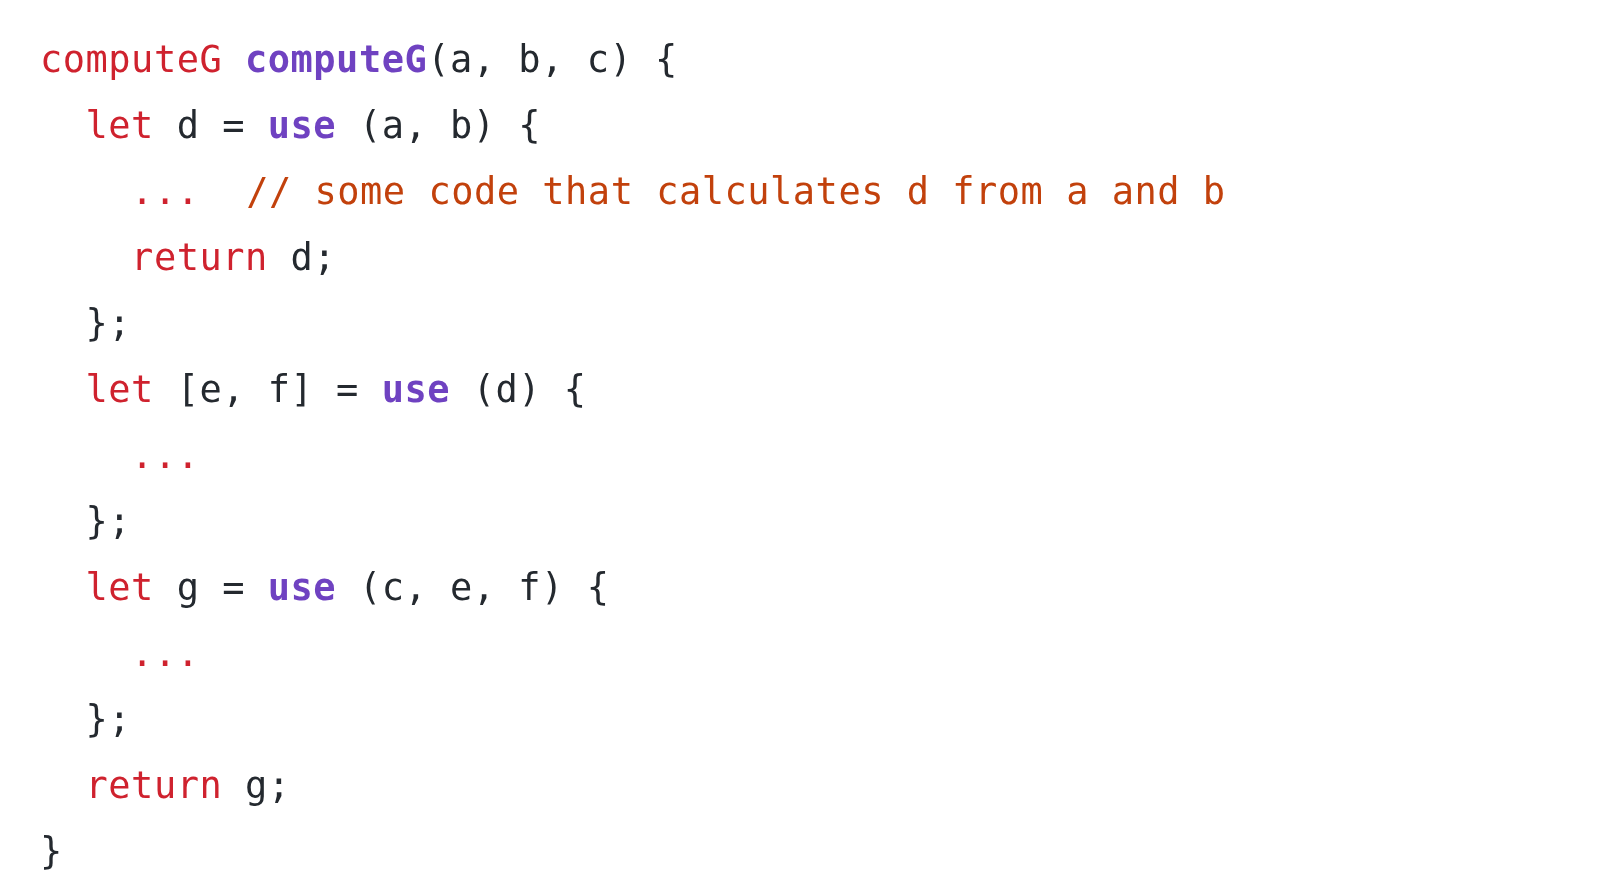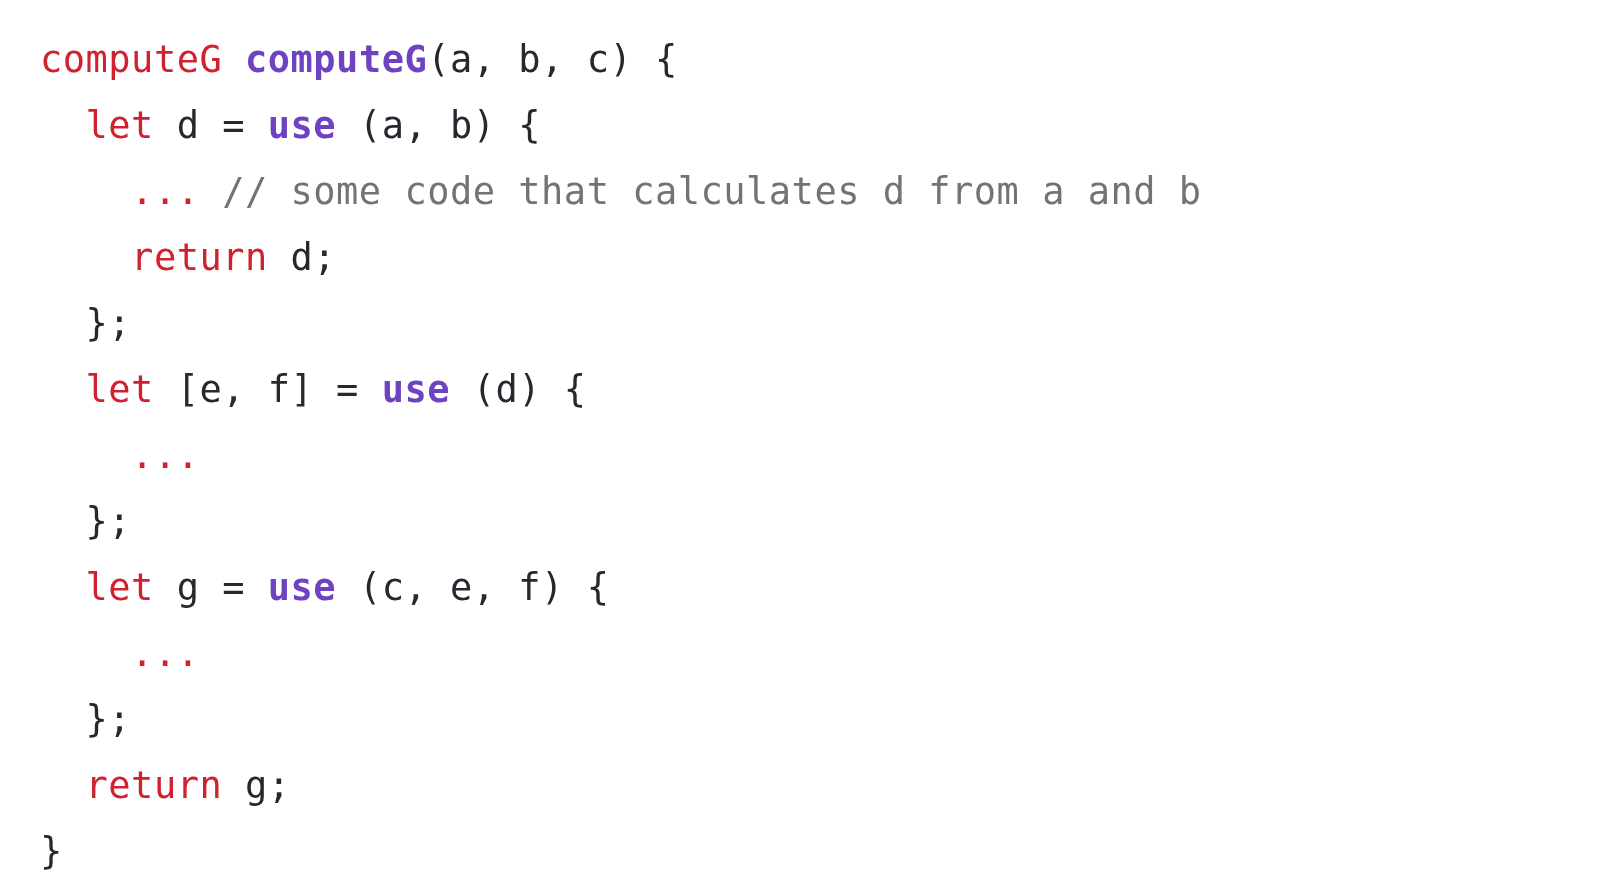--- a/index.html
+++ b/index.html
@@ -17,21 +17,21 @@
     font-size: 37px;
     line-height: 1.73;
     color: #24292f;
     white-space: pre;
     letter-spacing: 0.5px;
     font-weight: 500;
   }
   .kw   { color: #cf222e; } 
   .fn   { color: #6f42c1; font-weight: bold; } 
   .op   { color: #cf222e; } 
-  .cm   { color: #737373; } 
+  .cm   { color: #c2410c; margin-left: 24px; } 
 </style>
 </head>
 <body>
 
 <pre class="code"><code id="code-target"><span class="kw">computeG</span> <span class="fn">computeG</span>(a, b, c) {
   <span class="kw">let</span> d = <span class="fn">use</span> (a, b) {
     <span class="op">...</span> <span class="cm">// some code that calculates d from a and b</span>
     <span class="kw">return</span> d;
   };
   <span class="kw">let</span> [e, f] = <span class="fn">use</span> (d) {

